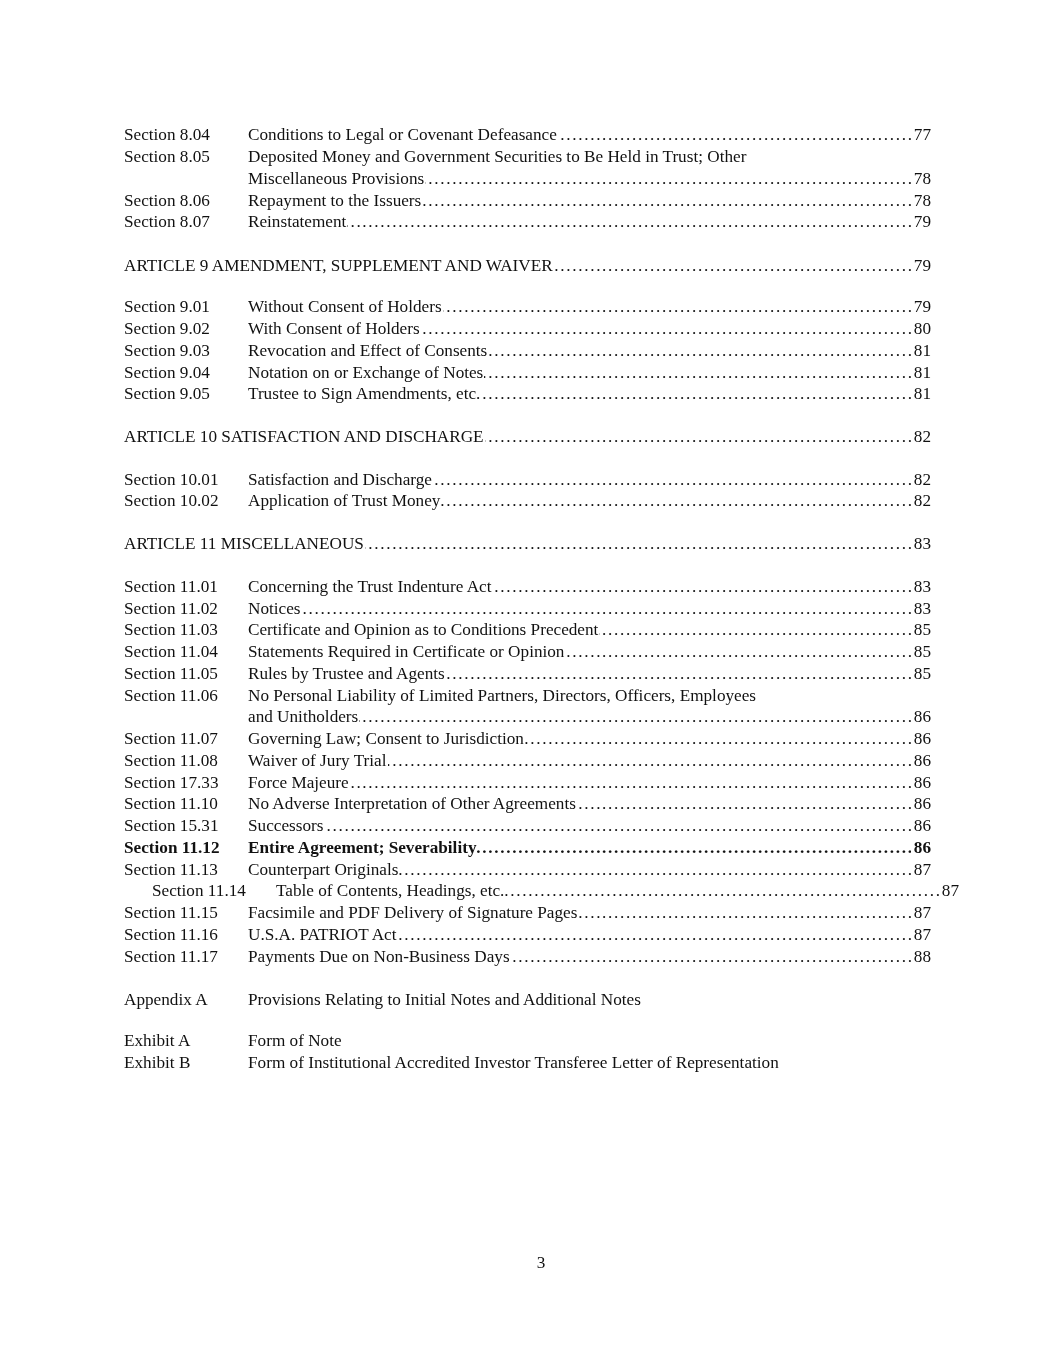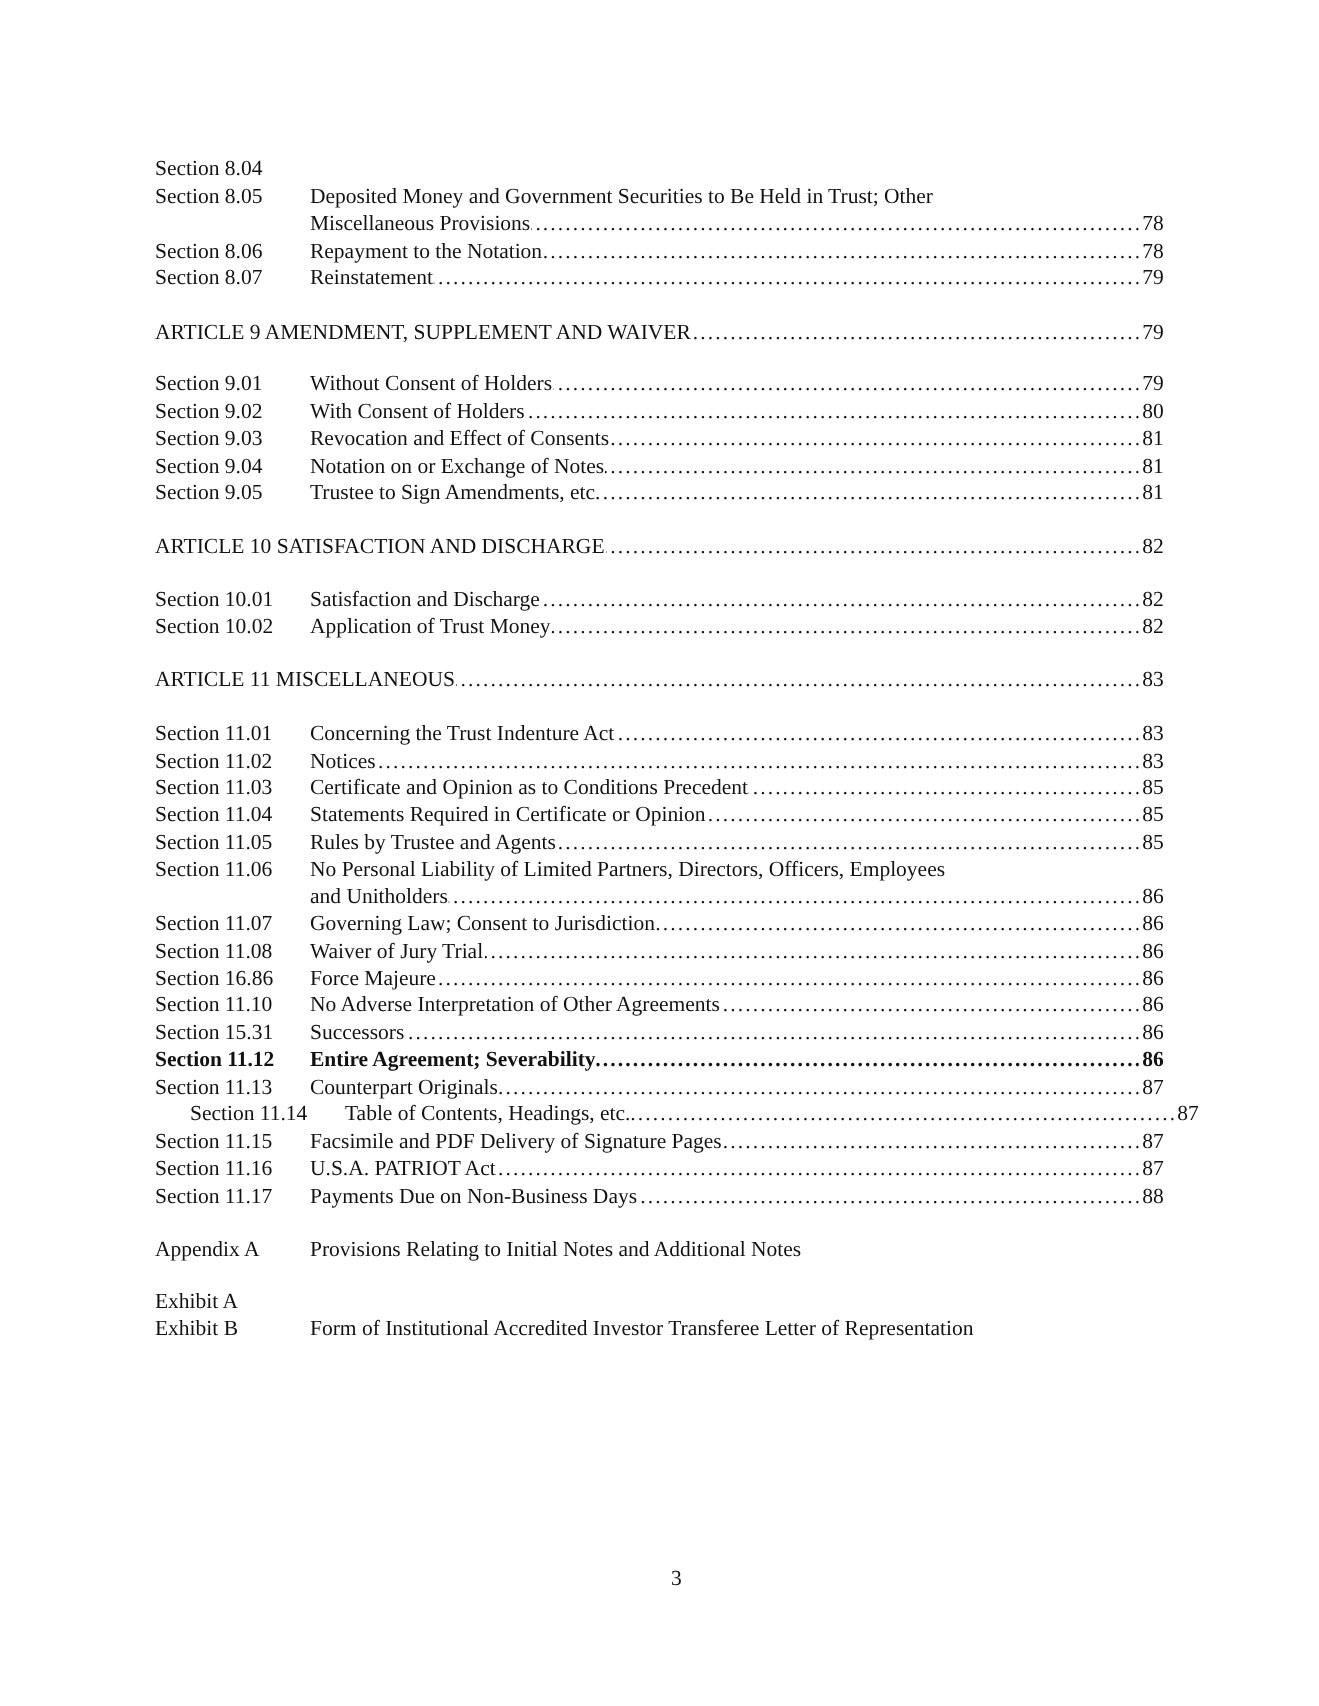--- a/index.html
+++ b/index.html
@@ -19,39 +19,44 @@
   .footer { position: absolute; top: 1252px; left: 0; width: 1082px; text-align: center;
             font-size: 17.2px; line-height: 22px; }
 </style>
 </head>
 <body>
 
 <div class="page">
   <div id="toc">
       <div class="line" style="top: 124px;">
         <span class="num">Section 8.04</span>
+        <div class="title">
+          <span class="t">Conditions to Legal or Covenant Defeasance</span>
+          <span class="dots"></span>
+          <span class="pg">77</span>
+        </div>
       </div>
       <div class="line" style="top: 146px;">
         <span class="num">Section 8.05</span>
         <div class="title">
           <span class="t">Deposited Money and Government Securities to Be Held in Trust; Other</span>
         </div>
       </div>
       <div class="line" style="top: 168px;">
         <span class="num"></span>
         <div class="title">
           <span class="t">Miscellaneous Provisions</span>
           <span class="dots"></span>
           <span class="pg">78</span>
         </div>
       </div>
       <div class="line" style="top: 190px;">
         <span class="num">Section 8.06</span>
         <div class="title">
-          <span class="t">Repayment to the Notation</span>
+          <span class="t">Repayment to the Issuers</span>
           <span class="dots"></span>
           <span class="pg">78</span>
         </div>
       </div>
       <div class="line" style="top: 211px;">
         <span class="num">Section 8.07</span>
         <div class="title">
           <span class="t">Reinstatement</span>
           <span class="dots"></span>
           <span class="pg">79</span>
@@ -198,21 +203,21 @@
       </div>
       <div class="line" style="top: 750px;">
         <span class="num">Section 11.08</span>
         <div class="title">
           <span class="t">Waiver of Jury Trial</span>
           <span class="dots"></span>
           <span class="pg">86</span>
         </div>
       </div>
       <div class="line" style="top: 772px;">
-        <span class="num">Section 16.86</span>
+        <span class="num">Section 17.33</span>
         <div class="title">
           <span class="t">Force Majeure</span>
           <span class="dots"></span>
           <span class="pg">86</span>
         </div>
       </div>
       <div class="line" style="top: 793px;">
         <span class="num">Section 11.10</span>
         <div class="title">
           <span class="t">No Adverse Interpretation of Other Agreements</span>
@@ -277,20 +282,23 @@
         </div>
       </div>
       <div class="line" style="top: 989px;">
         <span class="num">Appendix A</span>
         <div class="title">
           <span class="t">Provisions Relating to Initial Notes and Additional Notes</span>
         </div>
       </div>
       <div class="line" style="top: 1030px;">
         <span class="num">Exhibit A</span>
+        <div class="title">
+          <span class="t">Form of Note</span>
+        </div>
       </div>
       <div class="line" style="top: 1052px;">
         <span class="num">Exhibit B</span>
         <div class="title">
           <span class="t">Form of Institutional Accredited Investor Transferee Letter of Representation</span>
         </div>
       </div>
     </div>
   <div class="footer">3</div>
 </div>

